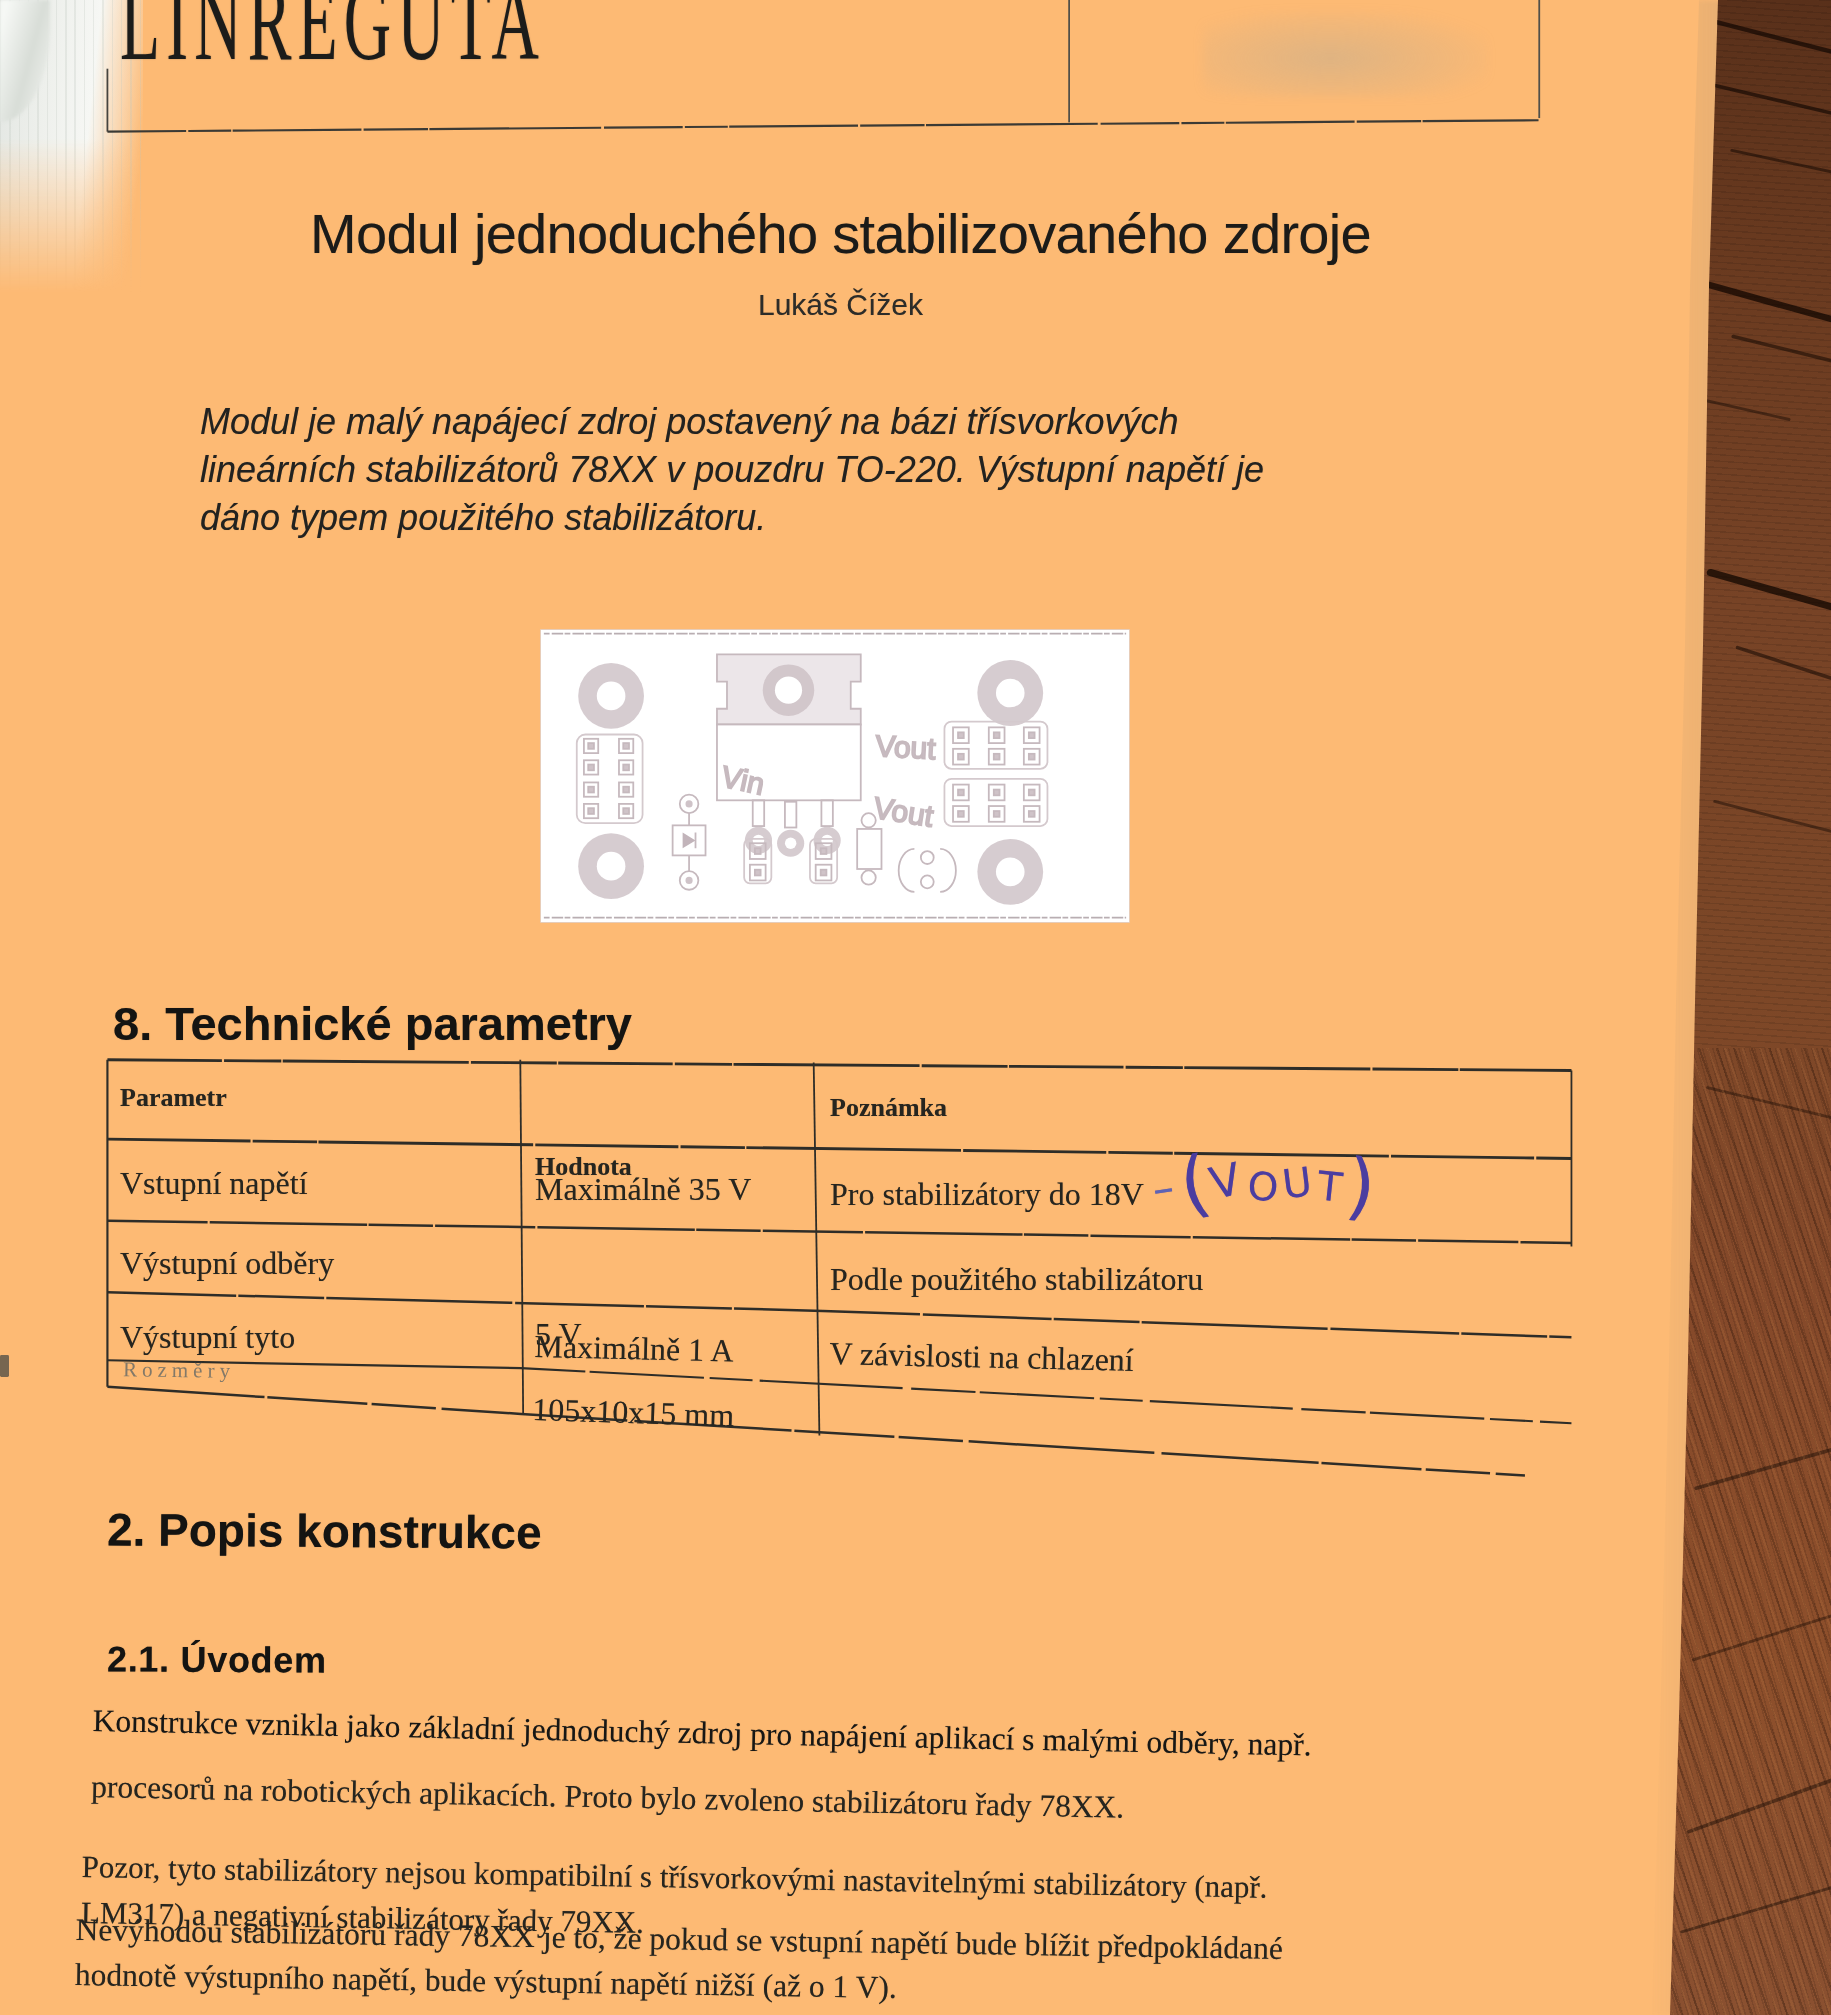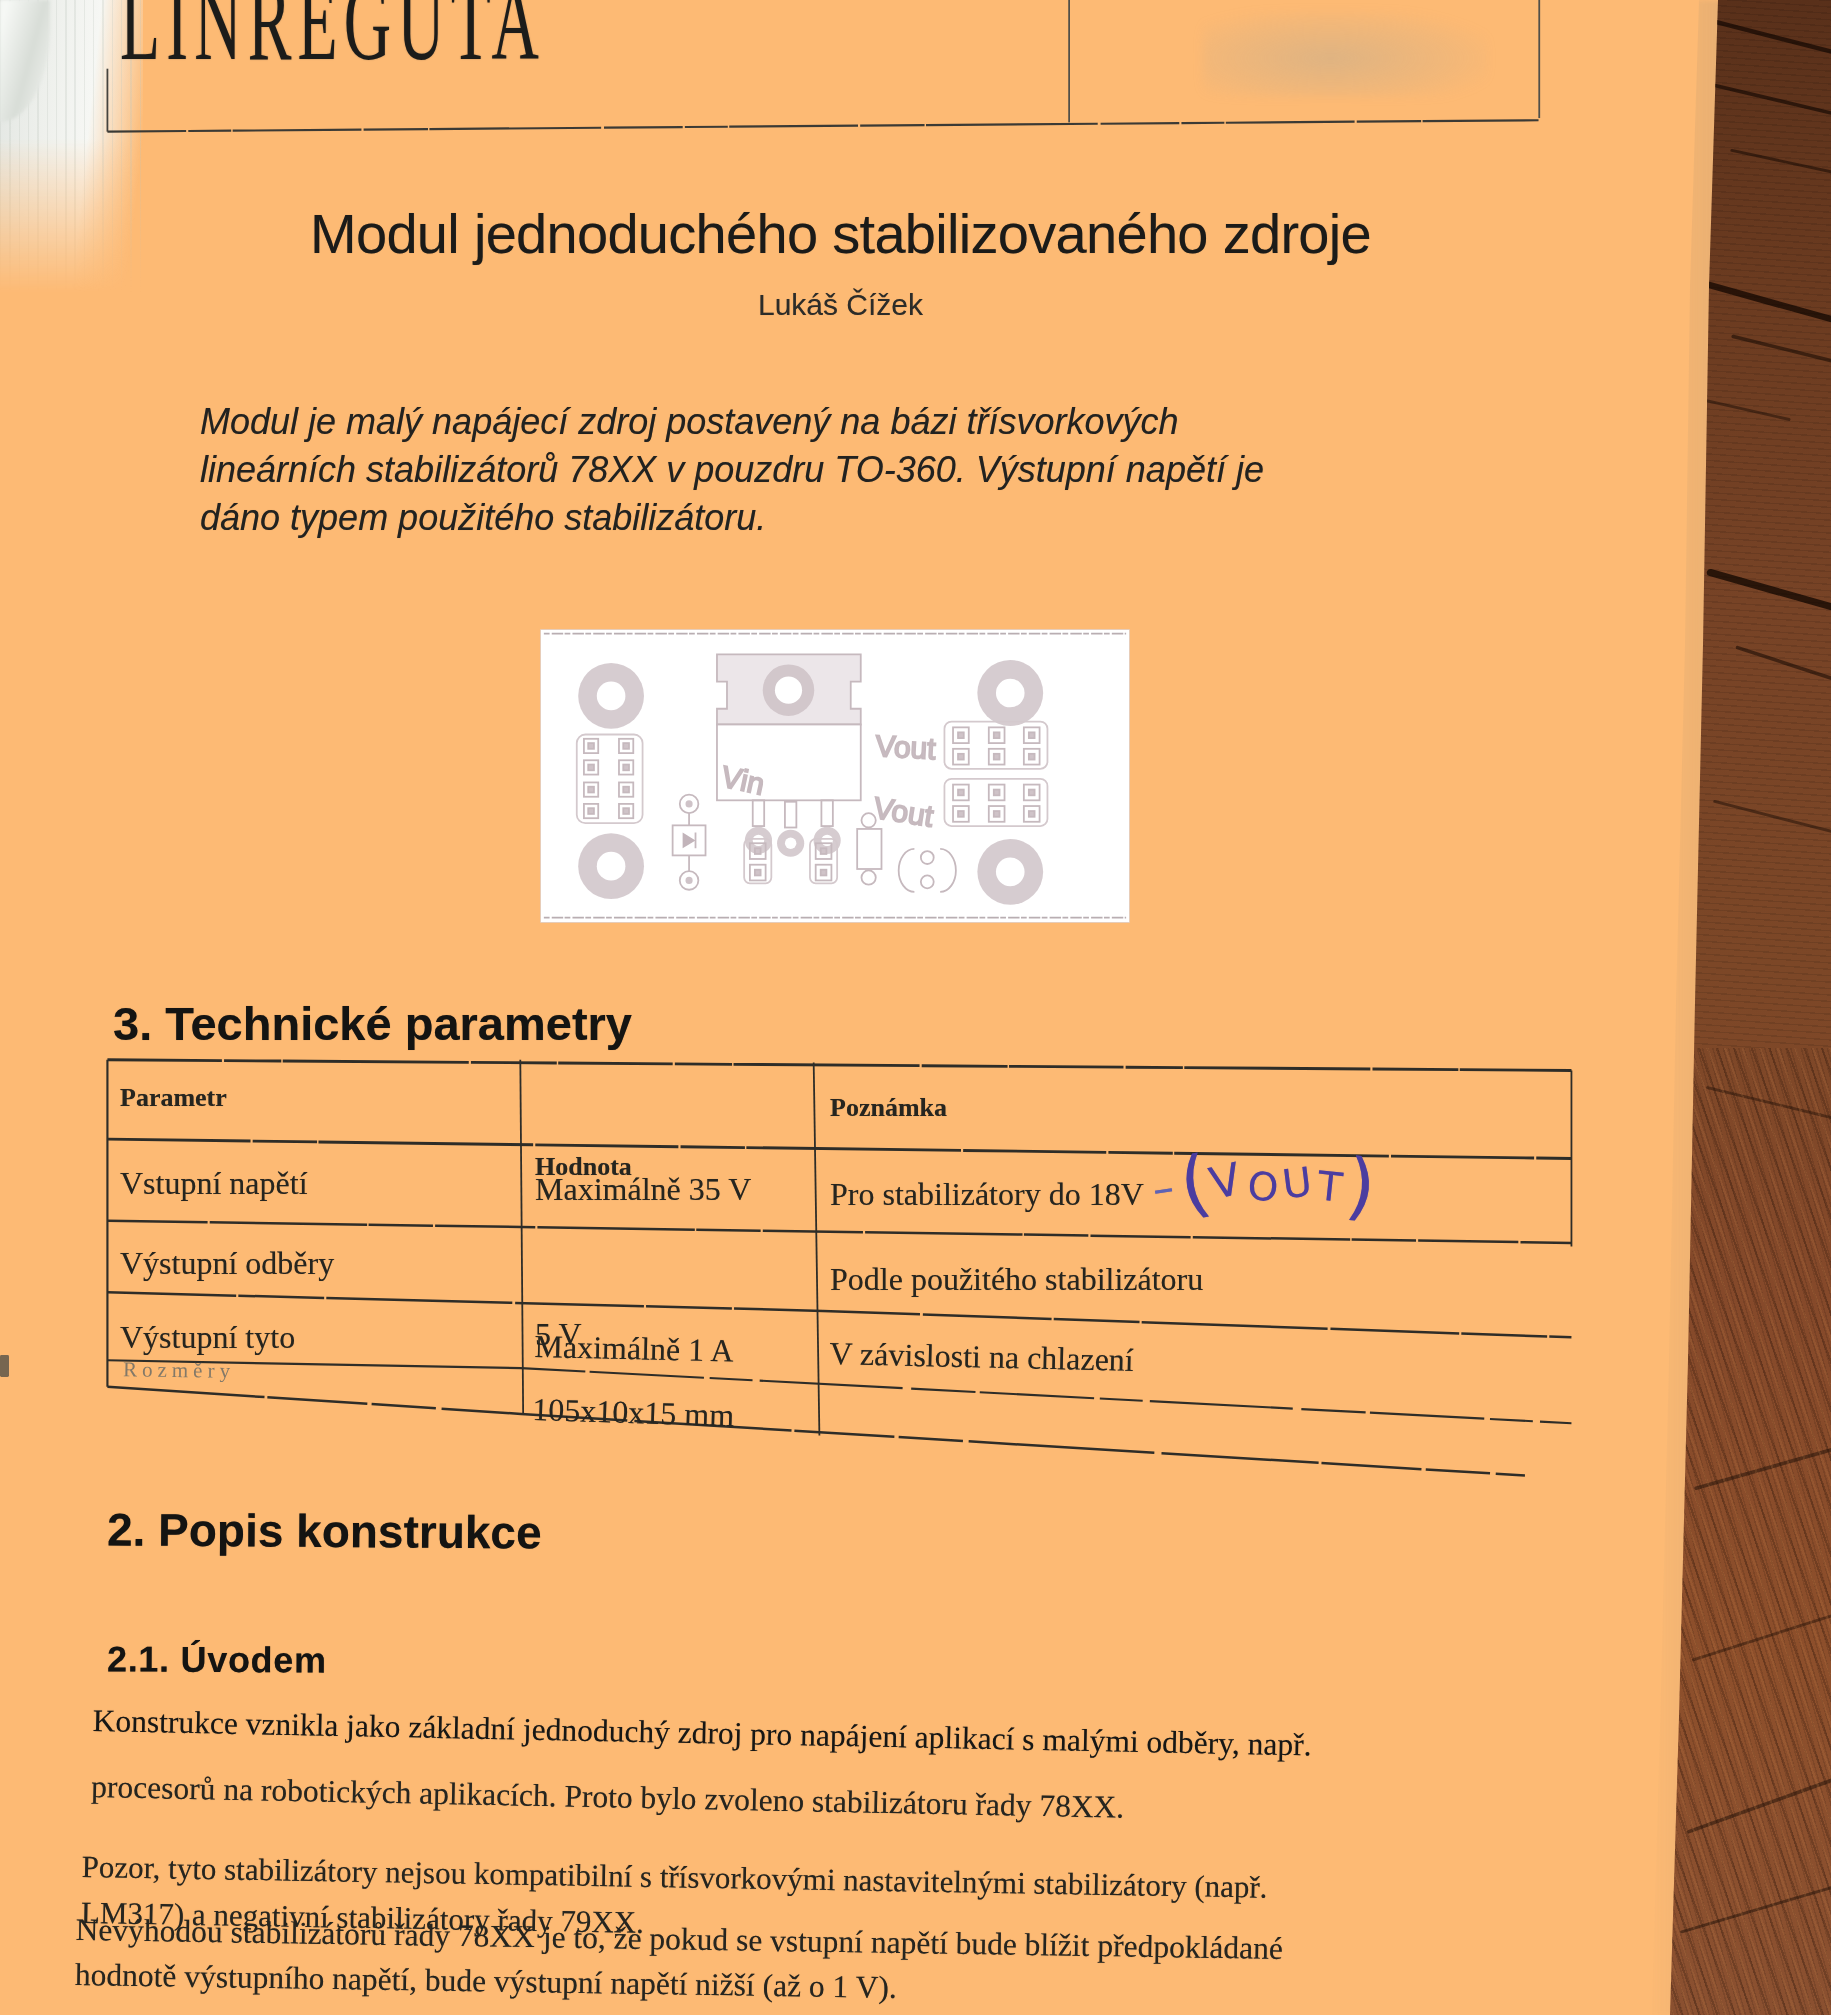--- a/index.html
+++ b/index.html
@@ -215,21 +215,21 @@
   </svg>
 
   <div class="abs logo">LINREGUTA</div>
   <div class="abs stamp-smudge"></div>
 
   <div class="abs doc-title">Modul jednoduchého stabilizovaného zdroje</div>
   <div class="abs doc-author">Lukáš Čížek</div>
 
   <div class="abs lead">
     <div class="line">Modul je malý napájecí zdroj postavený na bázi třísvorkových</div>
-    <div class="line">lineárních stabilizátorů 78XX v pouzdru TO-360. Výstupní napětí je</div>
+    <div class="line">lineárních stabilizátorů 78XX v pouzdru TO-220. Výstupní napětí je</div>
     <div class="line">dáno typem použitého stabilizátoru.</div>
   </div>
 
   <div class="abs pcb">
     <svg width="588" height="292" viewBox="0 0 822 408">
       <g stroke="#c6b9be" stroke-width="2.5" fill="none">
         <line x1="4" y1="5" x2="818" y2="5" stroke="#b9aeb2" stroke-dasharray="8 3 16 2"></line>
         <line x1="4" y1="402" x2="818" y2="402" stroke="#b9aeb2" stroke-dasharray="8 3 16 2"></line>
 
         <g>
@@ -358,21 +358,21 @@
         <g>
           <path d="M522,306 a22,30 0 0 0 0,60"></path>
           <path d="M558,306 a22,30 0 0 1 0,60"></path>
           <circle cx="540" cy="318" r="9"></circle>
             <circle cx="540" cy="352" r="9"></circle>
         </g>
       </g>
     </svg>
   </div>
 
-  <div class="abs h-main h1">3. Technické parametry</div>
+  <div class="abs h-main h1">8. Technické parametry</div>
 
   <div class="cell hd" style="left:120px;top:1083px;">Parametr</div>
   <div class="cell hd" style="left:535px;top:1152px;">Hodnota</div>
   <div class="cell hd" style="left:830px;top:1093px;">Poznámka</div>
 
   <div class="cell" style="left:120px;top:1165px;">Vstupní napětí</div>
   <div class="cell" style="left:535px;top:1171px;">Maximálně 35 V</div>
   <div class="cell" style="left:830px;top:1176px;">Pro stabilizátory do 18V</div>
 
   <div class="cell" style="left:120px;top:1245px;">Výstupní odběry</div>

